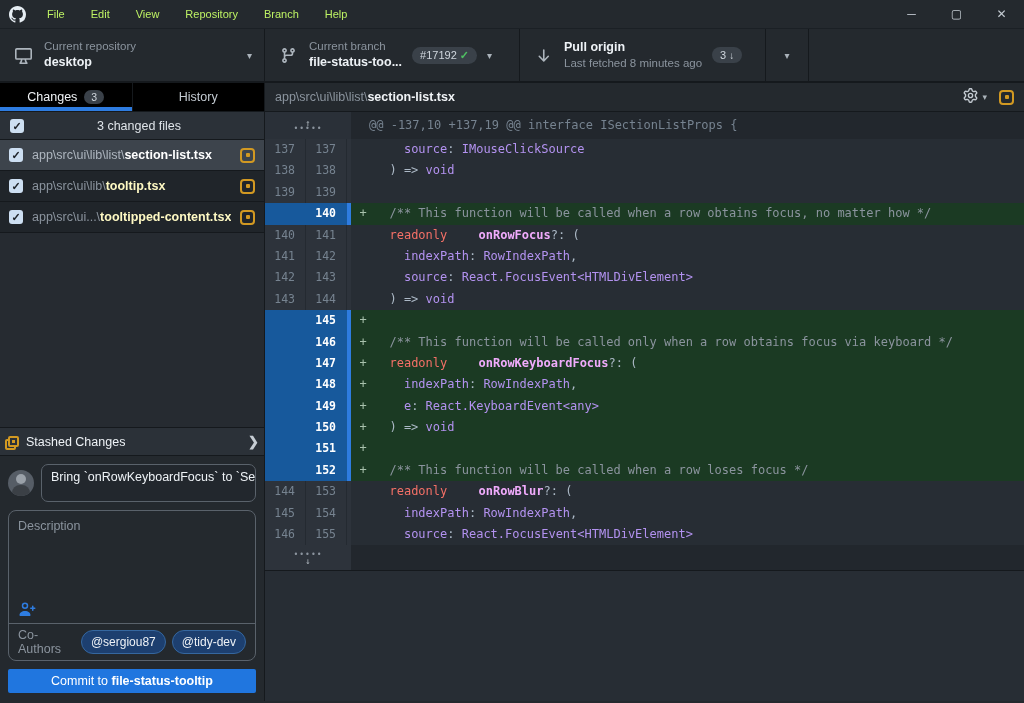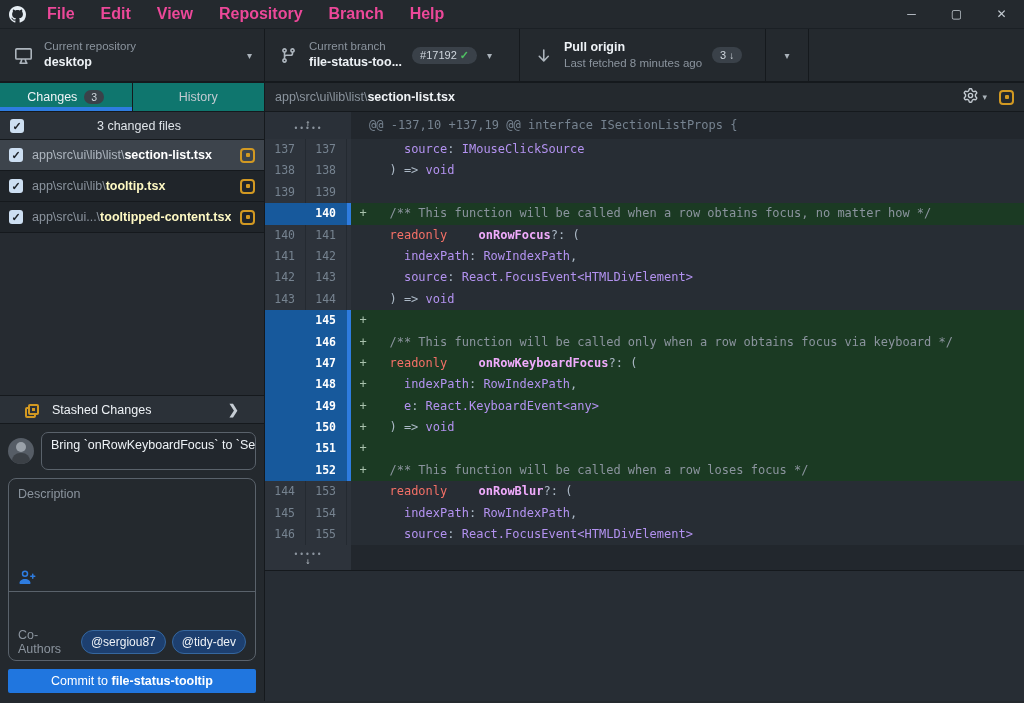--- a/index.html
+++ b/index.html
@@ -3,21 +3,21 @@
 <meta charset="utf-8">
 <style>
   * { margin:0; padding:0; box-sizing:border-box; }
   html,body { width:1024px; height:703px; overflow:hidden; }
   body { background:#24292e; font-family:"Liberation Sans", sans-serif; color:#d0d7de; font-size:12px; }
 
   
   .menubar { height:28px; display:flex; align-items:center; background:#24292e; }
   .gh-logo { width:34px; display:flex; justify-content:center; align-items:center; }
   .gh-logo svg { width:17px; height:17px; fill:#e6edf3; }
-  .menu-item { padding:0 13px; line-height:28px; color:#ec4899; font-size:16px; cursor:default;font-weight:bold; }
+  .menu-item { padding:0 13px; line-height:28px; color:#bef264; font-size:11px; cursor:default; }
   .win-controls { margin-left:auto; display:flex; }
   .win-btn { width:45px; text-align:center; line-height:28px; color:#c6cdd4; font-size:12px; }
 
   
   .toolbar { height:55px; display:flex; background:#24292e; border-top:1px solid #1b2025; border-bottom:2px solid #15191d; }
   .tb-section { display:flex; align-items:center; padding:0 12px; border-right:1px solid #15191d; }
   .tb-repo { width:265px; }
   .tb-branch { width:255px; }
   .tb-pull { width:246px; }
   .tb-caret-only { width:43px; justify-content:center; }
@@ -31,21 +31,21 @@
   .pill { background:#3a4149; border-radius:10px; padding:2px 8px; font-size:11px; color:#d0d7de; white-space:nowrap; margin-left:10px; }
   .pill .ok { color:#4fbf63; font-weight:bold; }
   .pill .dl { color:#d0d7de; font-size:10px; }
 
   
   .main { display:flex; height:618px; }
   .sidebar { width:265px; display:flex; flex-direction:column; background:#262b31; border-right:1px solid #15191d; }
   .diffpane { flex:1; display:flex; flex-direction:column; background:#272d34; min-width:0; }
 
   
-  .tabs { height:29px; display:flex; background:#0f766e; border-bottom:1px solid #15191d; flex:none; }
+  .tabs { height:29px; display:flex; background:#000000; border-bottom:1px solid #15191d; flex:none; }
   .tab { flex:1; position:relative; display:flex; align-items:center; justify-content:center; gap:7px; font-size:12.5px; color:#c3cad1; border-right:1px solid #15191d; }
   .tab:last-child { border-right:none; }
   .tab.active { color:#f0f3f6; }
   .tab.active::after { content:""; position:absolute; left:0; right:0; bottom:0; height:4px; background:#2e7ce0; }
   .tab-badge { background:#3a4149; border-radius:9px; padding:1px 7px; font-size:10.5px; color:#d0d7de; }
 
   
   .changes-header { height:28px; flex:none; background:#2b3138; border-bottom:1px solid #15191d; display:flex; align-items:center; padding:0 10px; }
   .changes-header .hdr-label { flex:1; text-align:center; color:#dfe4e9; font-size:12.5px; }
   .checkbox { width:14px; height:14px; flex:none; background:#cddff2; border-radius:3px; color:#1d2228; font-size:11px; font-weight:bold; line-height:14px; text-align:center; }
@@ -53,42 +53,42 @@
   .file-row.selected { background:#3d444c; }
   .file-path { white-space:nowrap; overflow:hidden; font-size:12.5px; color:#8b949e; flex:1; }
   .file-path b { color:#fef9c3; font-weight:bold; }
   .file-row.selected .file-path { color:#aeb6bf; }
   .file-row.selected .file-path b { color:#ffffff; }
   .status-mod { width:15px; height:15px; flex:none; border:2px solid #d29922; border-radius:4px; position:relative; }
   .status-mod::after { content:""; position:absolute; left:50%; top:50%; width:4px; height:4px; margin:-2px 0 0 -2px; border-radius:1px; background:#d29922; }
   .sidebar-gap { flex:1; background:#262b31; }
 
   
-  .stashed { height:29px; flex:none; background:#2b3138; border-top:1px solid #15191d; border-bottom:1px solid #15191d; display:flex; align-items:center; padding:0 25px; gap:10px; }
+  .stashed { height:29px; flex:none; background:#2b3138; border-top:1px solid #15191d; border-bottom:1px solid #15191d; display:flex; align-items:center; padding:0 5px; gap:4px; }
   .stash-icon { width:17px; height:16px; position:relative; flex:none; }
   .stash-icon .b1 { position:absolute; left:0; bottom:0; width:11px; height:11px; border:2px solid #d29922; border-radius:2px; }
   .stash-icon .b2 { position:absolute; left:3px; bottom:3px; width:11px; height:11px; border:2px solid #d29922; border-radius:2px; background:#2b3138; }
   .stash-icon .b2::after { content:""; position:absolute; left:50%; top:50%; width:3px; height:3px; margin:-1.5px 0 0 -1.5px; background:#d29922; }
   .stashed .stash-label { flex:1; color:#eef2f6; font-size:12.5px; }
   .stash-chev { color:#c6cdd4; font-size:13px; font-weight:bold; }
 
   
   .commit-form { flex:none; background:#24292e; padding:8px; display:flex; flex-direction:column; gap:8px; }
   .summary-row { display:flex; align-items:center; gap:7px; }
   .avatar { width:26px; height:26px; border-radius:50%; background:#565d66; position:relative; overflow:hidden; flex:none; }
   .avatar::before { content:""; position:absolute; left:8px; top:4px; width:10px; height:10px; border-radius:50%; background:#9aa1a9; }
   .avatar::after { content:""; position:absolute; left:4px; top:15px; width:18px; height:12px; border-radius:8px 8px 0 0; background:#3b4046; }
   .summary-input { flex:1; height:38px; background:#22272d; border:1px solid #5a626b; border-radius:7px; color:#eef2f6; font-size:12.5px; padding:0 9px; white-space:nowrap; overflow:hidden; line-height:24px; font-family:"Liberation Sans", sans-serif; }
   .desc-box { border:1px solid #5a626b; border-radius:8px; display:flex; flex-direction:column; overflow:hidden; }
   .desc-area { height:112px; padding:8px 9px; position:relative; }
   .desc-placeholder { color:#8b949e; font-size:12.5px; }
   .coauthor-toggle { position:absolute; left:9px; bottom:6px; width:18px; height:16px; }
   .coauthor-toggle svg { fill:#2e7ce0; }
   .desc-divider { height:1px; background:#5a626b; }
-  .coauthors-row { min-height:30px; display:flex; align-items:center; gap:6px; padding:4px 9px;margin-top:32px; }
+  .coauthors-row { min-height:30px; display:flex; align-items:center; gap:6px; padding:4px 9px; }
   .coauthors-label { color:#8b949e; font-size:12.5px; margin-right:2px; }
   .coauthor-pill { background:#1d3f6f; border:1px solid #35679f; border-radius:12px; padding:4px 9px; color:#eef2f6; font-size:12px; white-space:nowrap; }
   .commit-btn { height:24px; background:#2076df; border:none; border-radius:2px; color:#ffffff; font-size:12.5px; font-family:"Liberation Sans", sans-serif; width:100%; }
   .commit-btn b { font-weight:bold; }
 
   
   .diff-path-bar { height:29px; flex:none; background:#24292e; border-bottom:1px solid #15191d; display:flex; align-items:center; padding:0 10px; }
   .diff-path { font-size:12.5px; color:#8b949e; flex:1; white-space:nowrap; overflow:hidden; }
   .diff-path b { color:#f0f3f6; font-weight:bold; }
   .gear-wrap { display:flex; align-items:center; gap:4px; margin-right:12px; }

